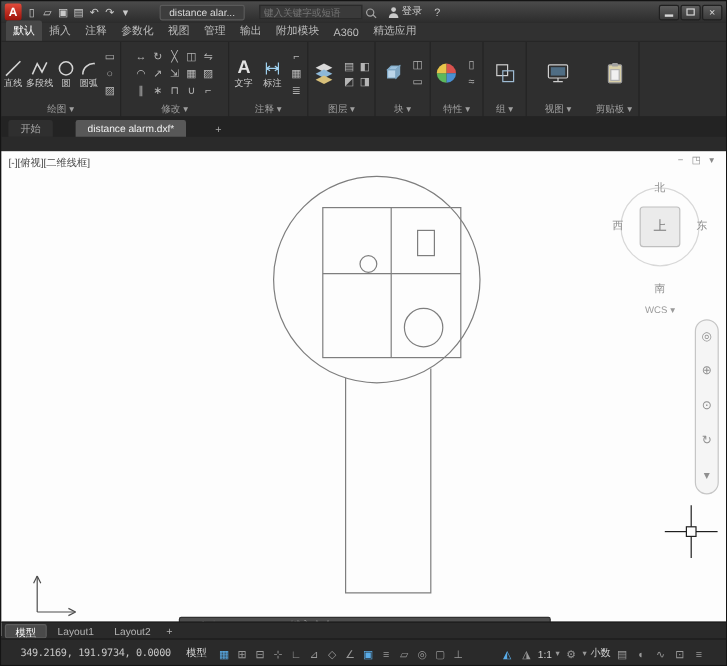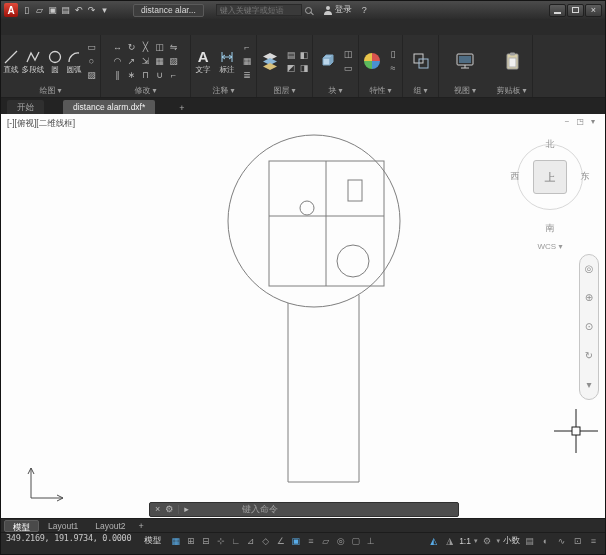--- a/index.html
+++ b/index.html
@@ -51,21 +51,21 @@
   .mini{color:#b5b5b5;font-size:9px;text-align:center;line-height:14px;width:14px;height:14px;}
   .lmini-grid{display:grid;grid-template-columns:repeat(2,13px);grid-auto-rows:13px;}
 
   
   .filetabs{position:absolute;top:97px;left:0;right:0;height:16px;background:#232323;display:flex;align-items:flex-end;padding-left:6px;}
   .ftab{font-size:8.5px;padding:2px 10px 1px;color:#a9a9a9;background:#2f2f2f;margin-right:19px;height:14px;border-radius:2px 2px 0 0;white-space:nowrap;}
   .ftab.active{background:#585858;color:#f2f2f2;}
   .ftab-add{color:#ababab;font-size:9px;padding:1px 5px;}
 
   
-  .canvas{position:absolute;top:113px;left:0;right:0;height:404px;background:#fdfdfd;}
+  .canvas{position:absolute;top:125px;left:0;right:0;height:404px;background:#fdfdfd;}
   .canvas svg.drawing{position:absolute;top:0;left:0;}
   .vp-label{position:absolute;top:4px;left:6px;font-size:8.5px;color:#4a4a4a;}
   .vp-controls{position:absolute;top:3px;right:10px;display:flex;gap:7px;color:#8a8a8a;font-size:8px;}
 
   .viewcube{position:absolute;top:22px;right:12px;width:86px;height:124px;}
   .vc-ring{position:absolute;top:8px;left:10px;width:66px;height:66px;border:1px solid #d8d8d8;border-radius:50%;}
   .vc-letter{position:absolute;font-size:9px;color:#8f8f8f;width:86px;text-align:center;left:0;}
   .vc-n{top:2px;} .vc-s{top:86px;}
   .vc-w{top:34px;width:12px;left:2px;} .vc-e{top:34px;width:12px;left:72px;}
   .vc-top{position:absolute;top:24px;left:26px;width:34px;height:34px;background:#ebebeb;border:1px solid #bfbfbf;
@@ -83,21 +83,21 @@
   .cmd-prompt{color:#9d9d9d;font-size:9px;line-height:13px;margin-left:48px;}
 
   
   .layouttabs{position:absolute;top:517px;left:0;right:0;height:14px;background:#2a2a2a;display:flex;align-items:center;padding-left:3px;gap:1px;border-top:1px solid #1d1d1d;}
   .ltab{font-size:8.5px;color:#b3b3b3;padding:0 8px;height:12px;line-height:12px;white-space:nowrap;}
   .ltab.active{background:#4a4a4a;color:#ffffff;border:1px solid #5d5d5d;border-radius:2px;}
   .ltab-add{color:#b3b3b3;font-size:9px;padding:0 4px;}
 
   
   .statusbar{position:absolute;top:531px;left:0;right:0;height:24px;background:#2a2a2a;border-top:1px solid #1c1c1c;
-             display:flex;align-items:flex-start;padding:0 5px;gap:2px;}
+             display:flex;align-items:center;padding:0 16px;gap:2px;}
   .coords{font-size:8.5px;color:#c6c6c6;margin-right:5px;white-space:nowrap;font-family:"DejaVu Sans Mono","Liberation Mono",monospace;letter-spacing:-0.3px;}
   .sb-model{font-size:8.5px;color:#d8d8d8;padding:2px 6px;white-space:nowrap;}
   .sb-icon{width:13px;height:16px;line-height:16px;text-align:center;color:#999999;font-size:9px;}
   .sb-icon.on{color:#59ace8;}
   .sb-right{margin-left:auto;display:flex;align-items:center;gap:3px;}
   .sb-text{font-size:8.5px;color:#cfcfcf;white-space:nowrap;}
   .sb-dd{color:#999;font-size:7px;}
 </style>
 </head>
 <body>
@@ -129,20 +129,32 @@
       <span class="win-btn">
           <span class="min-glyph"></span>
         </span>
       <span class="win-btn">
           <span class="max-glyph"></span>
         </span>
       <span class="win-btn">×</span>
     </div>
   </div>
 
+  <div class="ribbon-tabs">
+    <span class="rtab active">默认</span>
+    <span class="rtab">插入</span>
+    <span class="rtab">注释</span>
+    <span class="rtab">参数化</span>
+    <span class="rtab">视图</span>
+    <span class="rtab">管理</span>
+    <span class="rtab">输出</span>
+    <span class="rtab">附加模块</span>
+    <span class="rtab">A360</span>
+    <span class="rtab">精选应用</span>
+  </div>
 
   <div class="ribbon">
 
     <div class="panel" style="width:100px">
       <div class="panel-body">
         <div class="tool">
           <svg width="16" height="16">
               <line x1="2" y1="14" x2="14" y2="2" stroke="#d4d4d4" stroke-width="1.3"></line>
             </svg>
           <span class="t-label">直线</span>

